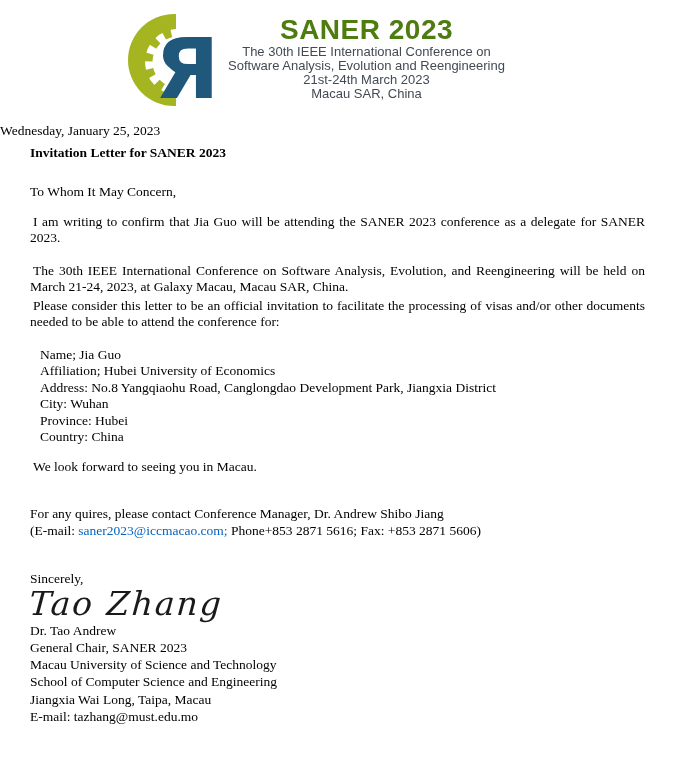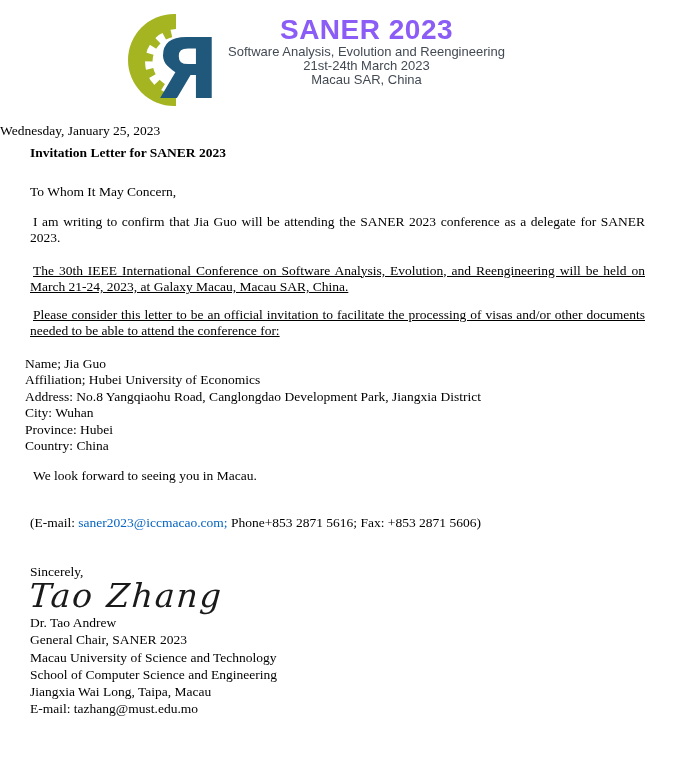--- a/index.html
+++ b/index.html
@@ -18,42 +18,42 @@
   .logo { position: absolute; left: 117px; top: 10px; width: 105px; height: 102px; }
   .header-text {
     padding-left: 58px;
     text-align: center;
     font-family: "Liberation Sans", sans-serif;
     padding-top: 3px;
   }
   .conf-title {
     font-size: 28px;
     font-weight: bold;
-    color: #8b5cf6;
+    color: #4d7c0f;
     letter-spacing: 0.5px;
     line-height: 30px;
   }
   .conf-sub {
     font-size: 13px;
     color: #434a54;
     line-height: 14px;
   }
   
   .date-line { text-align: left; margin: 9px 33px 0 0; line-height: 16.5px; }
   .subject-line { margin: 5px 30px 0 30px; font-weight: bold; line-height: 16.5px; }
   .salutation { margin: 23px 30px 0 30px; line-height: 16.5px; }
   .para {
     margin: 13px 30px 0 30px;
     text-align: justify;
     text-indent: 3px;
     line-height: 16.5px;
   }
-  .para.p2 { margin-top: 16px; text-decoration: underline; }
-  .para.p3 { margin-top: 11px; text-decoration: underline; }
-  .attendee { margin: 16px 30px 0 25px; line-height: 16.5px; }
+  .para.p2 { margin-top: 16px; }
+  .para.p3 { margin-top: 2px; }
+  .attendee { margin: 16px 30px 0 40px; line-height: 16.5px; }
   .closing-line { margin: 13px 30px 0 30px; text-indent: 3px; line-height: 16.5px; }
   .contact { margin: 31px 30px 0 30px; line-height: 16.5px; }
   .email-link { color: #0563c1; cursor: pointer; }
   .signoff { margin: 32px 30px 0 30px; line-height: 16.5px; }
   .signature-script {
     margin: -2px 0 0 28px;
     font-family: "DejaVu Serif", serif;
     font-style: italic;
     font-size: 33px;
     line-height: 36px;
@@ -80,20 +80,21 @@
       <g clip-path="url(#halfclip)">
         <circle cx="57" cy="50" r="46" fill="#a4b521"></circle>
         <circle cx="61" cy="52" r="33" fill="#ffffff"></circle>
         <circle cx="61" cy="52" r="30" fill="none" stroke="#a4b521" stroke-width="9" stroke-dasharray="7.9 7.9"></circle>
         <circle cx="61" cy="52" r="25" fill="#ffffff"></circle>
       </g>
       <text x="70" y="88" text-anchor="middle" font-family="DejaVu Sans, sans-serif" font-size="84" font-weight="bold" fill="#20587c">Я</text>
     </svg>
     <div class="header-text">
       <div class="conf-title">SANER 2023</div>
+      <div class="conf-sub">The 30th IEEE International Conference on</div>
       <div class="conf-sub">Software Analysis, Evolution and Reengineering</div>
       <div class="conf-sub">21st-24th March 2023</div>
       <div class="conf-sub">Macau SAR, China</div>
     </div>
   </div>
 
   <div class="date-line">Wednesday, January 25, 2023</div>
 
   <div class="subject-line">Invitation Letter for SANER 2023</div>
 
@@ -110,20 +111,21 @@
     <div>Affiliation; Hubei University of Economics</div>
     <div>Address: No.8 Yangqiaohu Road, Canglongdao Development Park, Jiangxia District</div>
     <div>City: Wuhan</div>
     <div>Province: Hubei</div>
     <div>Country: China</div>
   </div>
 
   <div class="closing-line">We look forward to seeing you in Macau.</div>
 
   <div class="contact">
+    <div>For any quires, please contact Conference Manager, Dr. Andrew Shibo Jiang</div>
     <div>
       <span>(E-mail: </span><a class="email-link">saner2023@iccmacao.com;</a><span> Phone+853 2871 5616; Fax: +853 2871 5606)</span>
     </div>
   </div>
 
   <div class="signoff">Sincerely,</div>
 
   <div class="signature-script">Tao Zhang</div>
 
   <div class="signature-block">

